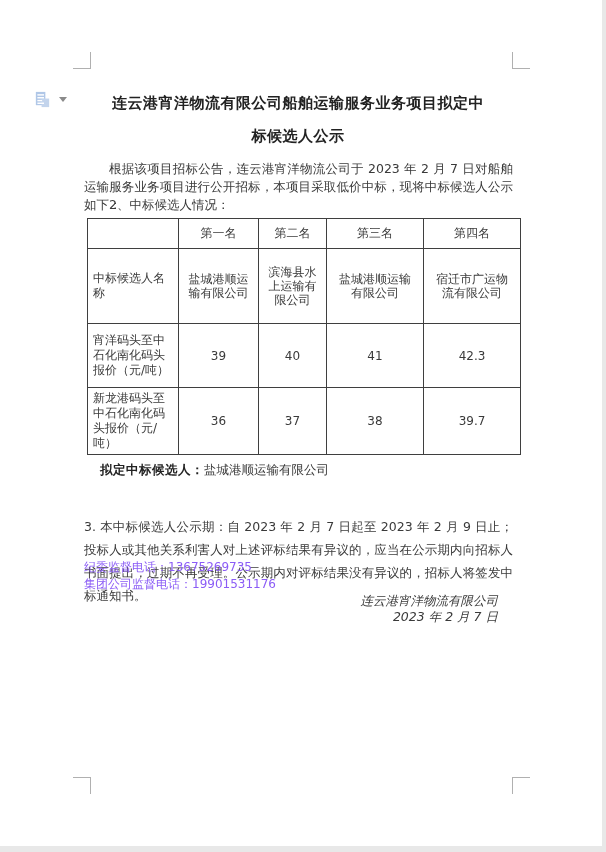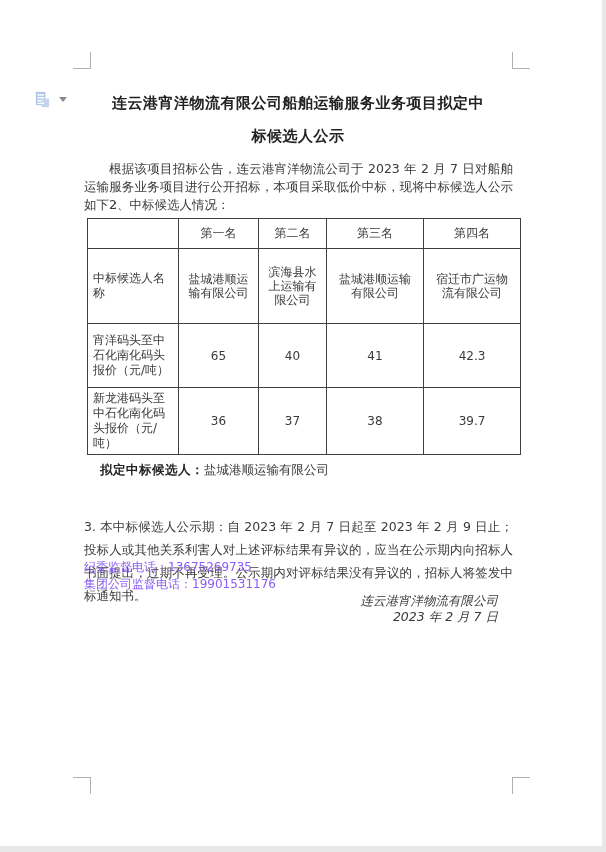--- a/index.html
+++ b/index.html
@@ -103,21 +103,21 @@
       </tr>
       <tr class="r-name">
         <td class="lbl">中标候选人名称</td>
         <td class="val">盐城港顺运输有限公司</td>
         <td class="val">滨海县水上运输有限公司</td>
         <td class="val">盐城港顺运输有限公司</td>
         <td class="val">宿迁市广运物流有限公司</td>
       </tr>
       <tr class="r-p1">
         <td class="lbl">宵洋码头至中石化南化码头报价（元/吨）</td>
-        <td class="val">65</td>
+        <td class="val">39</td>
         <td class="val">40</td>
         <td class="val">41</td>
         <td class="val">42.3</td>
       </tr>
       <tr class="r-p2">
         <td class="lbl">新龙港码头至中石化南化码头报价（元/吨）</td>
         <td class="val">36</td>
         <td class="val">37</td>
         <td class="val">38</td>
         <td class="val">39.7</td>

